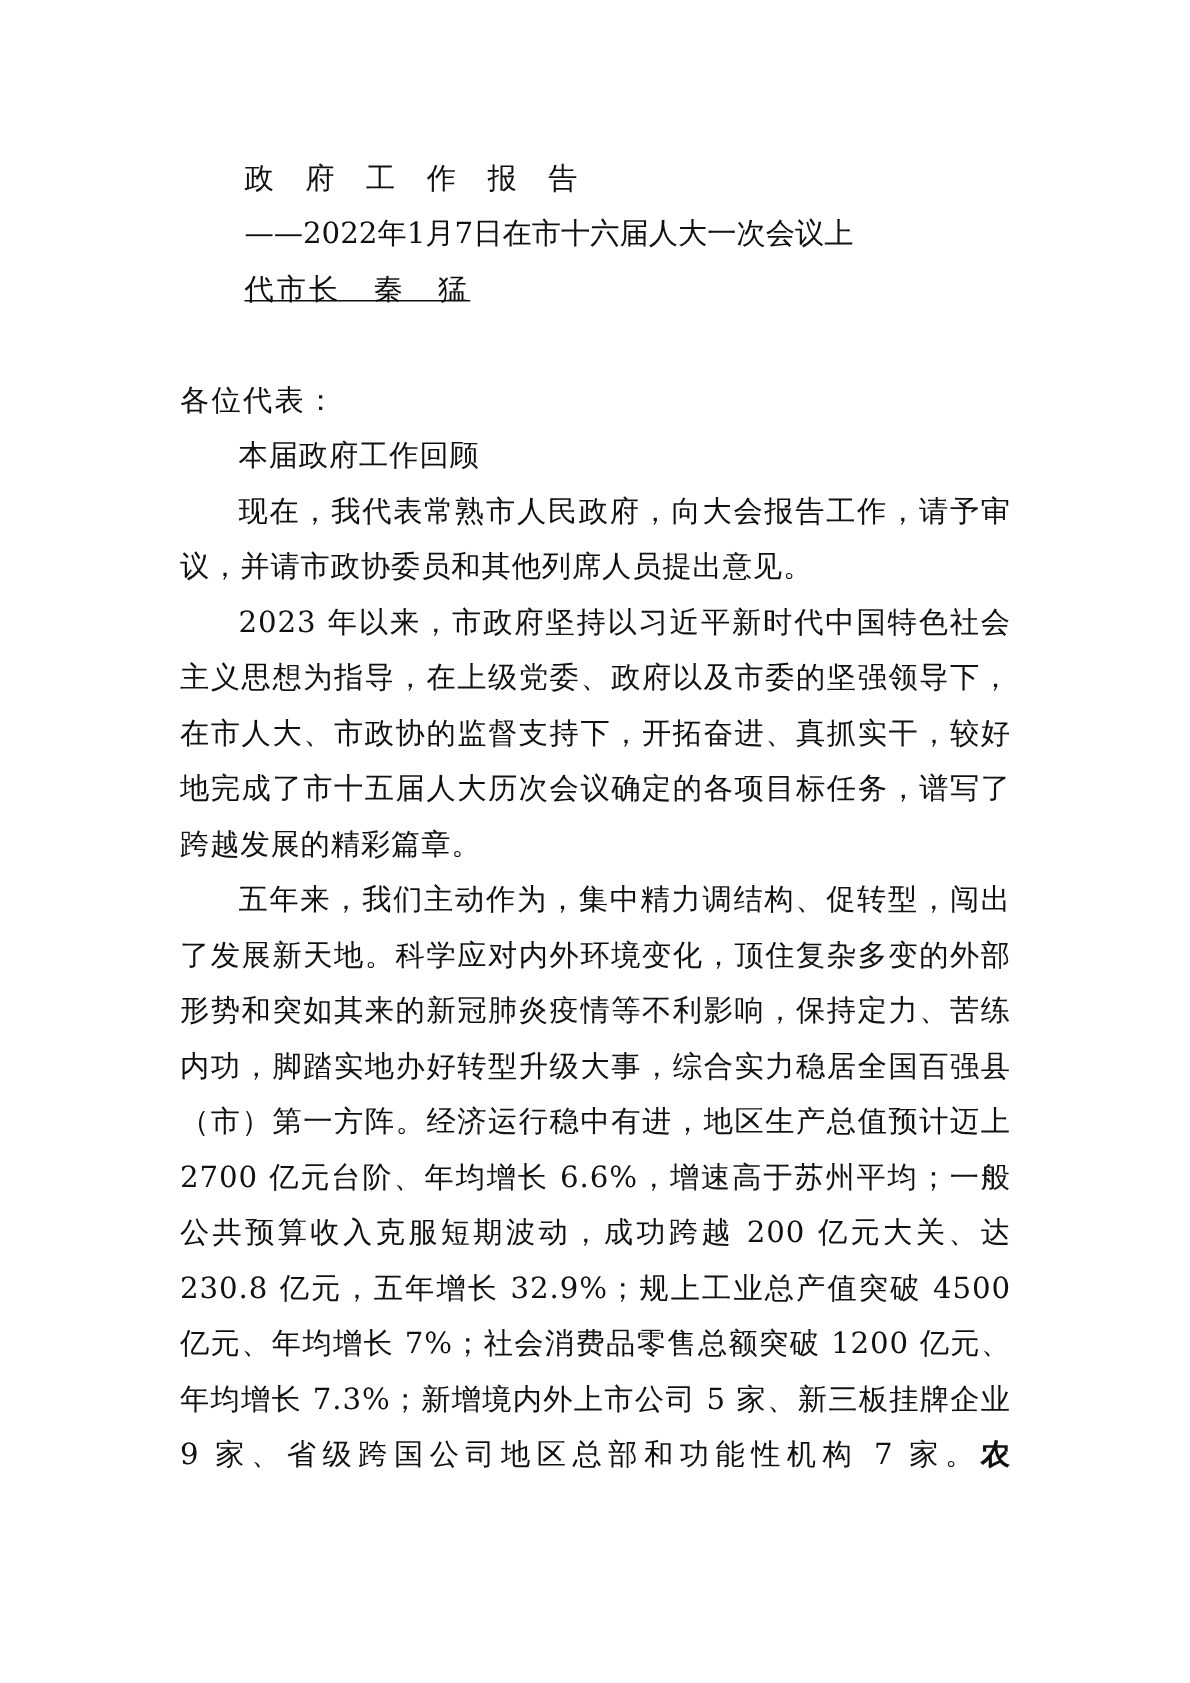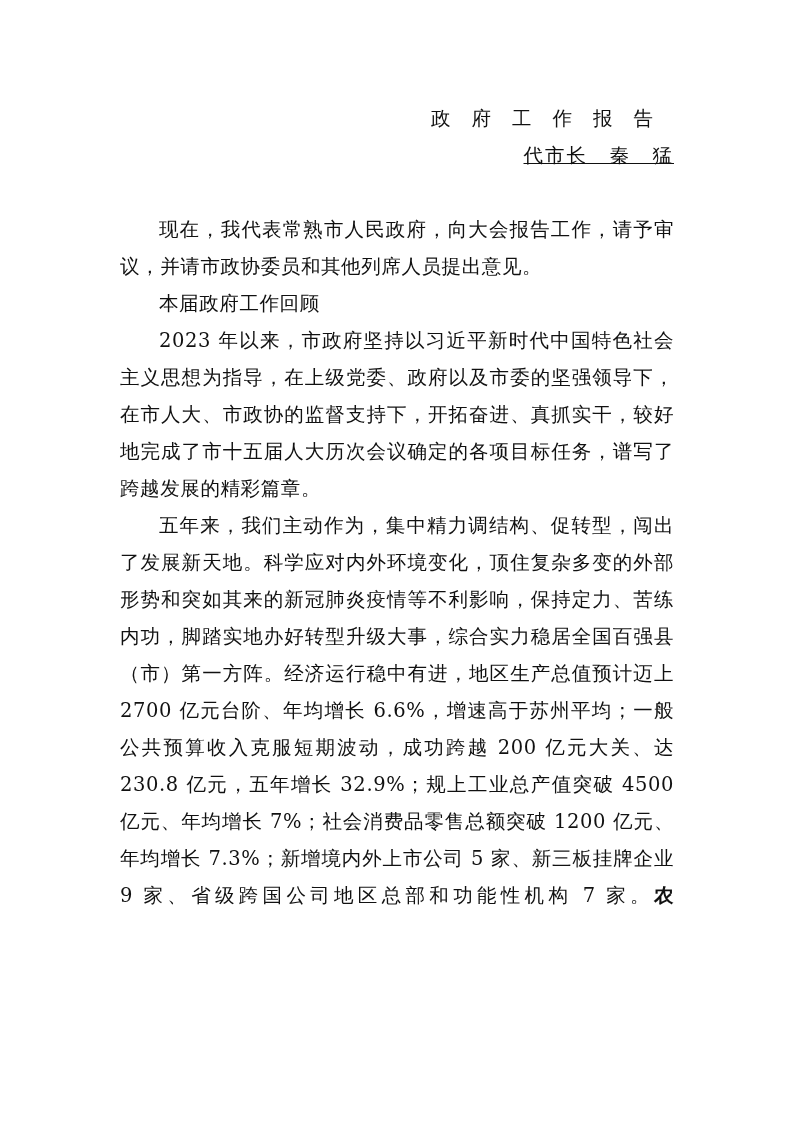--- a/index.html
+++ b/index.html
@@ -1,34 +1,36 @@
 <!DOCTYPE html>
 <html><head>
   <meta charset="utf-8">
   <style>
     html, body { margin:0; padding:0; background:#ffffff; }
     body { width:793px; height:1122px; position:relative; overflow:hidden;
       font-family:"DejaVu Serif", "Liberation Serif", serif; color:#111; }
     .page { position:absolute; left:120px; top:100px; width:554px; }
-    .line { font-size:19.5px; line-height:37px; height:37px; white-space:nowrap;text-align:right; }
+    .line { font-size:19.5px; line-height:37px; height:37px; white-space:nowrap; }
     .title-block { padding-left:43px; }
     .title { letter-spacing:21px; }
     .gap { height:37px; }
     p.para { margin:0; font-size:19.5px; line-height:37px; text-indent:2em;
       text-align:justify; text-align-last:justify; letter-spacing:0.6px; }
     p.para.last-normal { text-align-last:left; }
     p.plain { margin:0; font-size:19.5px; line-height:37px; letter-spacing:1.5px; }
     .bold { font-weight:bold; }
   </style>
 </head>
 <body>
 
 <div class="page">
   <div class="title-block">
     <div class="line title">政府工作报告</div>
+    <div class="line">——2022年1月7日在市十六届人大一次会议上</div>
     <div class="line" style="letter-spacing:2px;text-decoration:underline;">代市长　秦　猛</div>
   </div>
   <div class="gap"></div>
+  <p class="plain">各位代表：</p>
+  <p class="para last-normal">本届政府工作回顾</p>
   <p class="para" style="text-align-last:left;">现在，我代表常熟市人民政府，向大会报告工作，请予审议，并请市政协委员和其他列席人员提出意见。</p>
-  <p class="para last-normal">本届政府工作回顾</p>
   <p class="para last-normal">2023 年以来，市政府坚持以习近平新时代中国特色社会主义思想为指导，在上级党委、政府以及市委的坚强领导下，在市人大、市政协的监督支持下，开拓奋进、真抓实干，较好地完成了市十五届人大历次会议确定的各项目标任务，谱写了跨越发展的精彩篇章。</p>
   <p class="para"><span>五年来，我们主动作为，集中精力调结构、促转型，闯出了发展新天地。科学应对内外环境变化，顶住复杂多变的外部形势和突如其来的新冠肺炎疫情等不利影响，保持定力、苦练内功，脚踏实地办好转型升级大事，综合实力稳居全国百强县（市）第一方阵。经济运行稳中有进，地区生产总值预计迈上 2700 亿元台阶、年均增长 6.6%，增速高于苏州平均；一般公共预算收入克服短期波动，成功跨越 200 亿元大关、达 230.8 亿元，五年增长 32.9%；规上工业总产值突破 4500 亿元、年均增长 7%；社会消费品零售总额突破 1200 亿元、年均增长 7.3%；新增境内外上市公司 5 家、新三板挂牌企业 9 家、省级跨国公司地区总部和功能性机构 7 家。</span><span class="bold">农</span></p>
 </div>
 
 </body></html>

